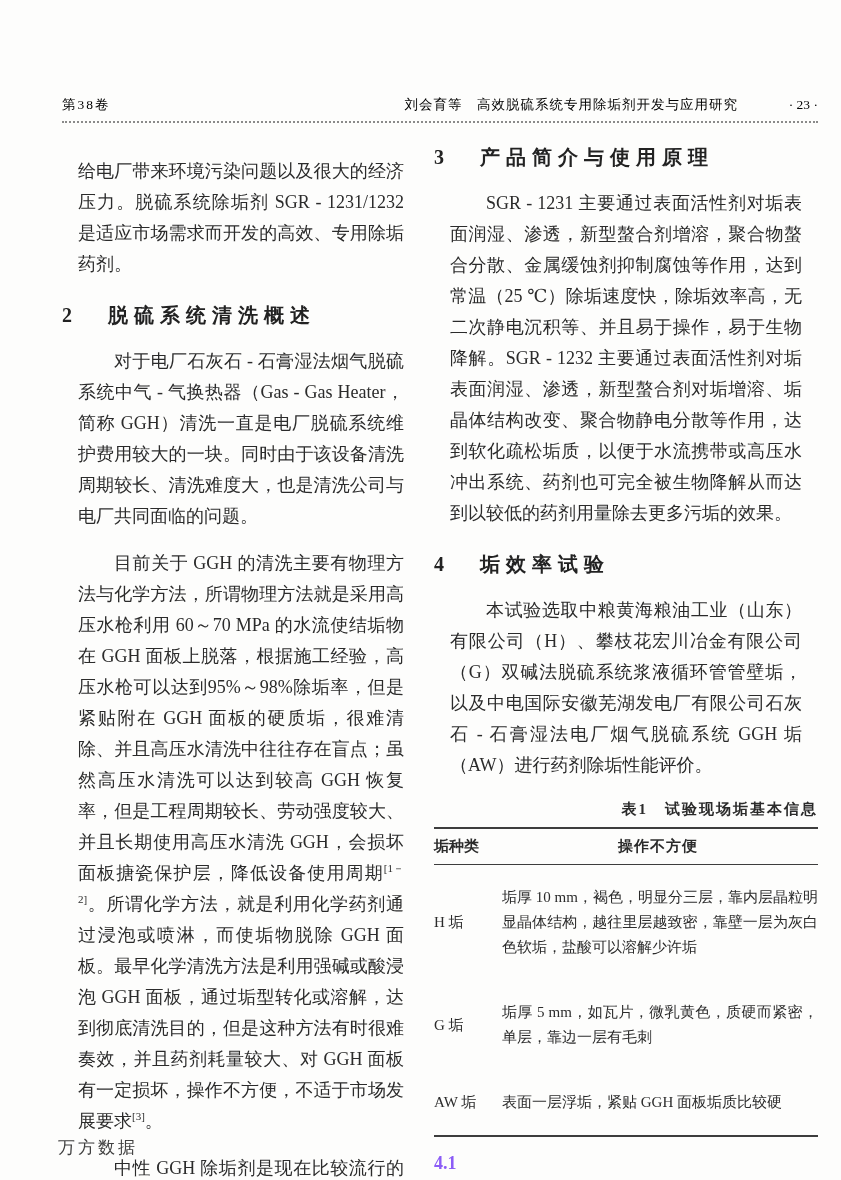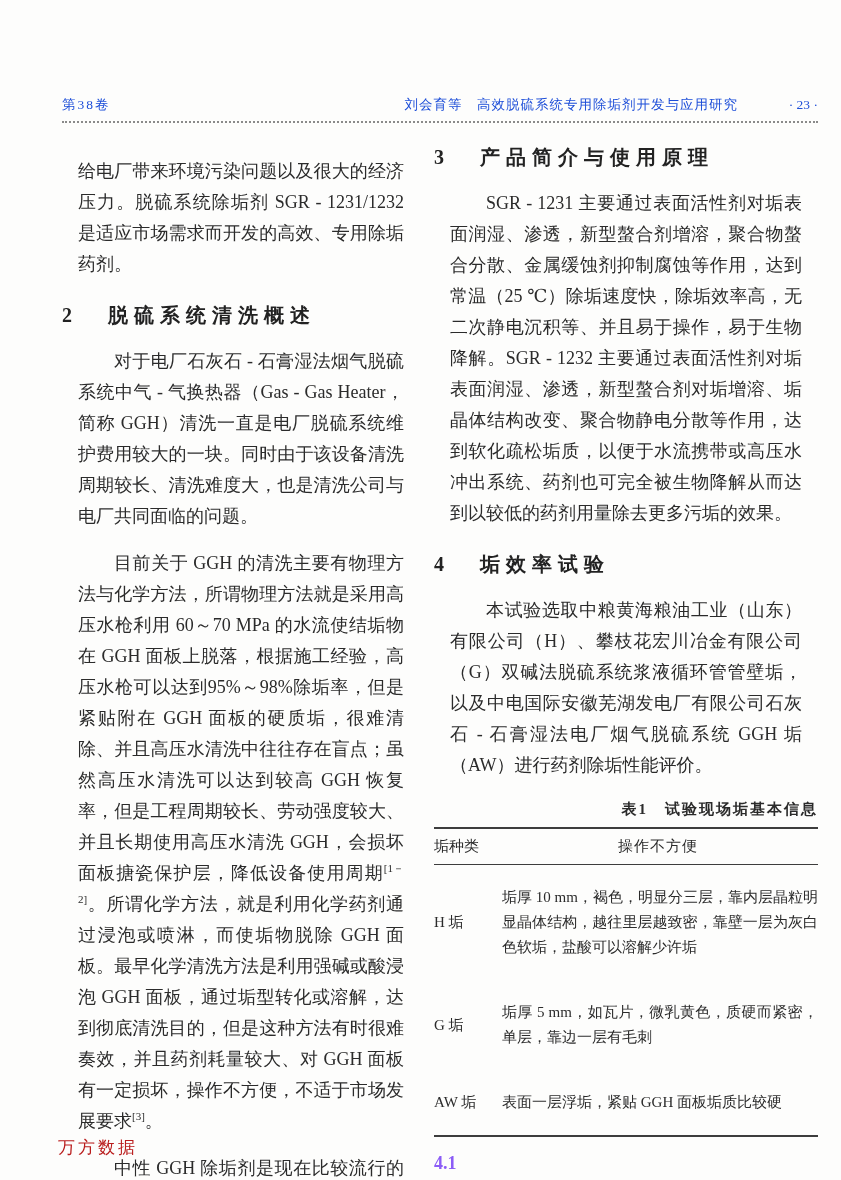--- a/index.html
+++ b/index.html
@@ -4,21 +4,21 @@
 <style>
   html,body{margin:0;padding:0;background:#e8e8e8;}
   .page{
     position:relative;width:841px;height:1180px;margin:0 auto;
     background:#fdfdfc;color:#2b2b2b;overflow:hidden;
     font-family:"Liberation Serif","DejaVu Serif",serif;
   }
   
   .header-row{
     position:absolute;left:62px;top:96px;width:756px;
-    display:flex;align-items:baseline;font-size:13.5px;color:#1d4ed8;
+    display:flex;align-items:baseline;font-size:13.5px;color:#000000;
     padding-bottom:7px;border-bottom:2px dotted #8a8a8a;
   }
   .header-left{width:130px;text-align:left;letter-spacing:2px;}
   .header-center{flex:1;text-align:right;letter-spacing:1px;}
   .header-right{width:80px;text-align:right;}
   
   .columns{
     position:absolute;left:62px;top:140px;width:756px;
     display:flex;gap:14px;
   }
@@ -46,30 +46,30 @@
   .tbl-caption{
     text-align:right;font-size:15px;font-weight:bold;letter-spacing:2px;
     margin:10px 0 6px 0;line-height:24px;
   }
   table.info{
     width:100%;border-collapse:collapse;font-size:15px;line-height:25px;
     border-top:2.5px solid #3d3d3d;border-bottom:2.5px solid #3d3d3d;
     text-align:left;
   }
   table.info thead th{
-    border-bottom:1.5px solid #3d3d3d;font-weight:normal;padding:5px 0;
+    border-bottom:1.5px solid #3d3d3d;font-weight:bold;padding:5px 0;
   }
   table.info thead th.h-type{width:64px;text-align:left;}
   table.info thead th.h-desc{text-align:center;letter-spacing:1px;}
   table.info tbody td{padding:20px 0;vertical-align:middle;}
   table.info td.c-type{width:64px;white-space:nowrap;}
   table.info td.c-desc{text-align:justify;padding-left:4px;}
   
   .watermark{
-    position:absolute;left:58px;top:1136px;color:#b91c1c;
+    position:absolute;left:58px;top:1136px;color:#404040;
     font-size:17px;letter-spacing:3px;
   }
 </style>
 </head>
 <body>
 
 <div class="page">
 
   <div class="header-row">
     <span class="header-left">第38卷</span>

